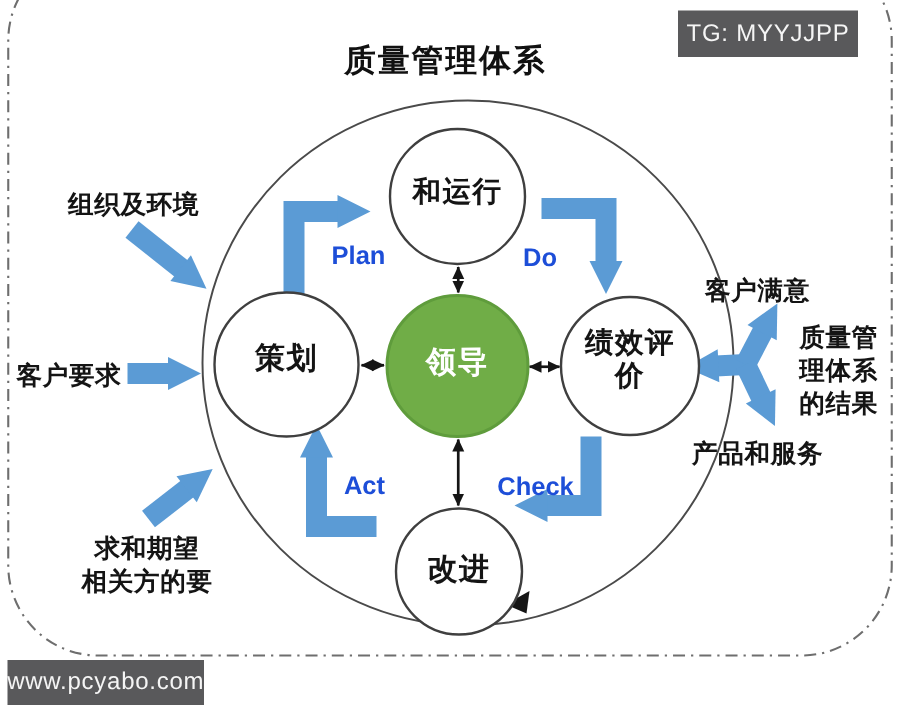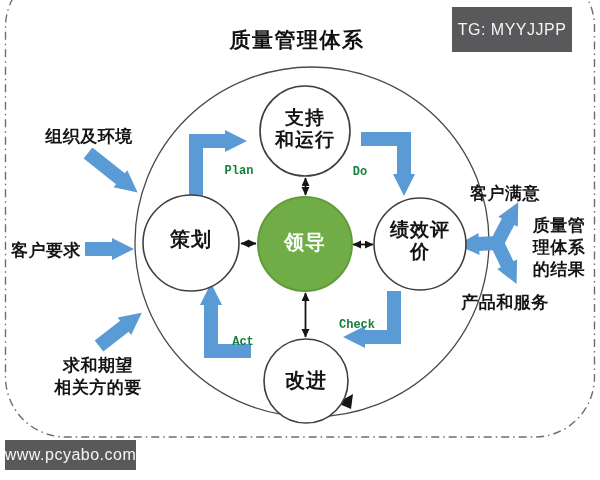--- a/index.html
+++ b/index.html
@@ -6,22 +6,22 @@
   .stage{
     position:relative;width:600px;height:480px;background:#ffffff;
     overflow:hidden;font-family:"Liberation Sans",sans-serif;
   }
   .layer{position:absolute;left:0;top:0;width:600px;height:480px;}
   .lbl{position:absolute;transform:translate(-50%,-50%);color:#141414;
        font-weight:700;white-space:nowrap;text-align:center;}
   .lbl .ln{display:block;}
   .node-label{font-size:20px;letter-spacing:1px;line-height:1.18;}
   .side-label{font-size:17px;letter-spacing:0.5px;line-height:1.28;}
-  .pdca-label{font-family:Liberation Mono, monospace;font-weight:600;
-              font-size:12px;color:#15803d;}
+  .pdca-label{font-family:Liberation Sans, sans-serif;font-weight:600;
+              font-size:17px;color:#1d4ed8;}
   .title{font-size:21px;letter-spacing:1.5px;color:#111;}
   .badge{
     position:absolute;background:#59595b;color:#f5f5f5;
     display:flex;align-items:center;justify-content:center;
     font-size:16px;letter-spacing:0.5px;font-weight:400;
   }
   .center-text{color:#ffffff;font-family:Liberation Serif, serif;}
 </style>
 </head>
 <body>
@@ -69,44 +69,43 @@
 
     <circle cx="305" cy="131" r="45" fill="#ffffff" stroke="#3f3f3f" stroke-width="1.6"></circle>
     <circle cx="191" cy="243" r="48" fill="#ffffff" stroke="#3f3f3f" stroke-width="1.6"></circle>
     <circle cx="420" cy="244" r="46" fill="#ffffff" stroke="#3f3f3f" stroke-width="1.6"></circle>
     <circle cx="306" cy="381" r="42" fill="#ffffff" stroke="#3f3f3f" stroke-width="1.6"></circle>
     <circle cx="305" cy="244" r="47" fill="#70ad47" stroke="#5f9c3c" stroke-width="2"></circle>
   </svg>
 
   <div class="lbl title" style="left:297px;top:40px;">质量管理体系</div>
 
-  <div class="badge" style="left:452px;top:7px;width:120px;height:45px;">
+  <div class="badge" style="left:452px;top:7px;width:120px;height:31px;">
     <span>TG: MYYJJPP</span>
   </div>
 
   <div class="badge" style="left:5px;top:440px;width:131px;height:30px;">
     <span>www.pcyabo.com</span>
   </div>
 
   <div class="lbl node-label" style="left:305px;top:129px;font-size:19px;">
-    <span class="ln">支持</span>
     <span class="ln">和运行</span>
   </div>
   <div class="lbl node-label" style="left:191px;top:240px;text-align:center;">策划</div>
   <div class="lbl node-label center-text" style="left:305px;top:243px;">领导</div>
   <div class="lbl node-label" style="left:420px;top:241px;font-size:19px;">
     <span class="ln">绩效评</span>
     <span class="ln">价</span>
   </div>
   <div class="lbl node-label" style="left:306px;top:381px;">改进</div>
 
   <div class="lbl pdca-label" style="left:239px;top:171px;">Plan</div>
   <div class="lbl pdca-label" style="left:360px;top:172px;text-align:right;">Do</div>
   <div class="lbl pdca-label" style="left:357px;top:325px;">Check</div>
-  <div class="lbl pdca-label" style="left:243px;top:342px;">Act</div>
+  <div class="lbl pdca-label" style="left:243px;top:324px;">Act</div>
 
   <div class="lbl side-label" style="left:89px;top:137px;">组织及环境</div>
   <div class="lbl side-label" style="left:46px;top:251px;">客户要求</div>
   <div class="lbl side-label" style="left:98px;top:377px;">
     <span class="ln">求和期望</span>
     <span class="ln">相关方的要</span>
   </div>
 
   <div class="lbl side-label" style="left:505px;top:194px;">客户满意</div>
   <div class="lbl side-label" style="left:505px;top:303px;">产品和服务</div>

